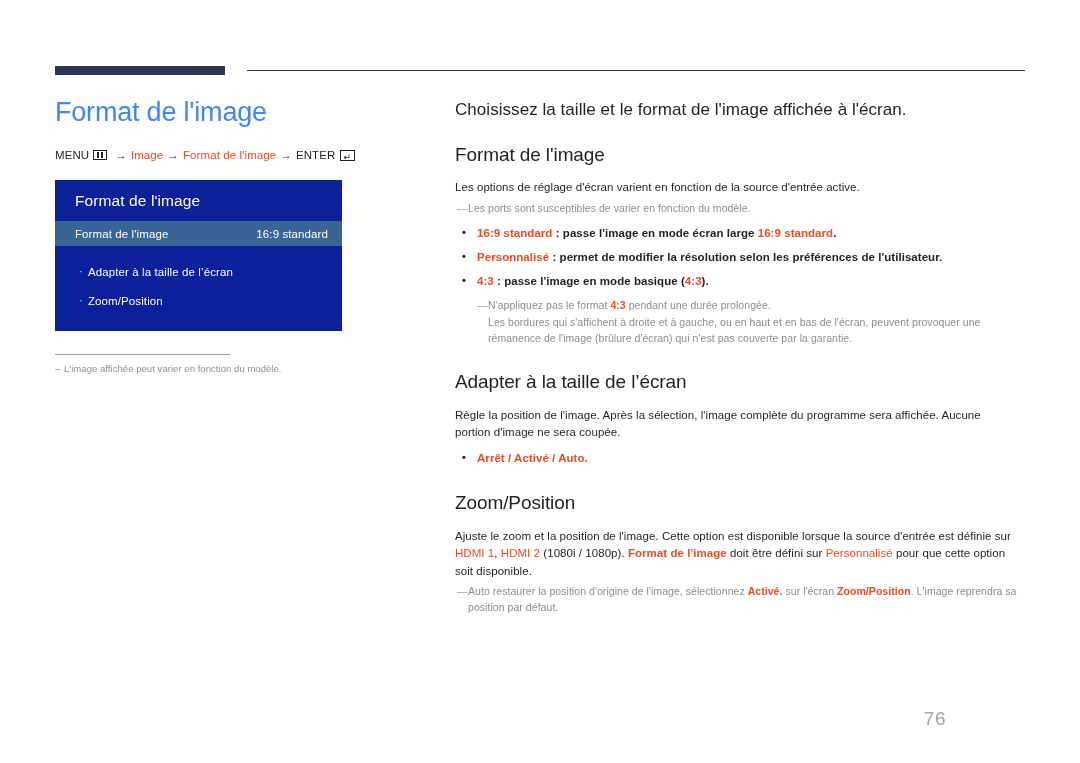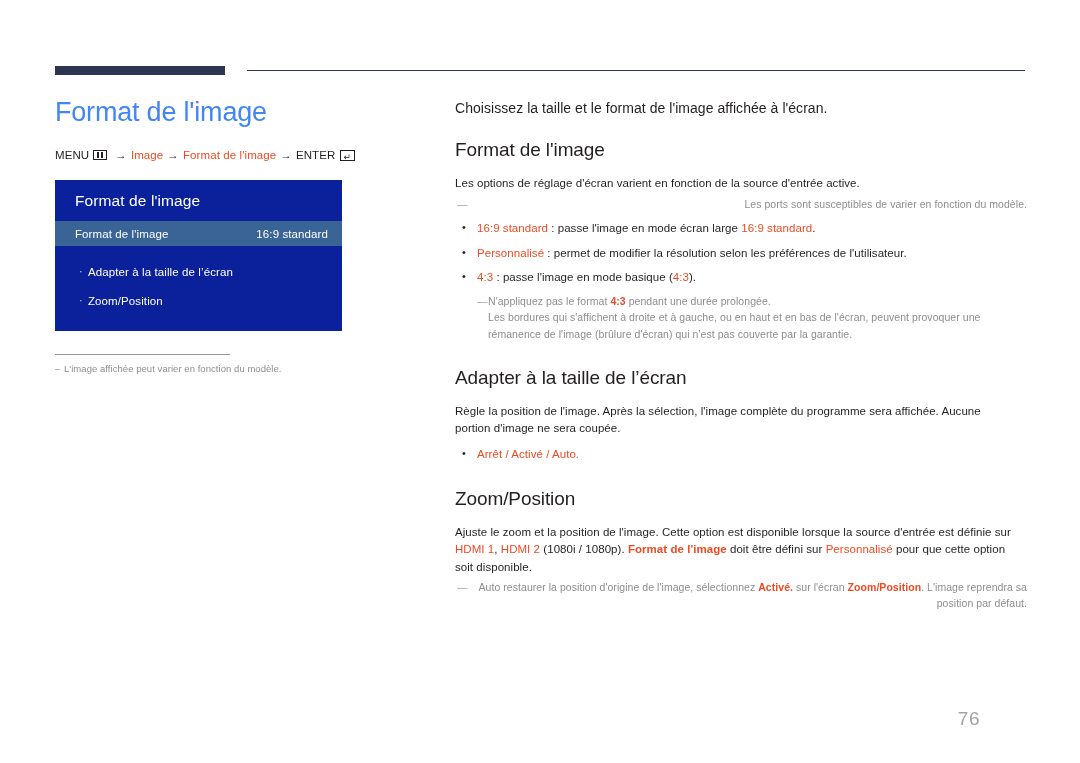--- a/index.html
+++ b/index.html
@@ -13,21 +13,20 @@
     font-family: "Liberation Sans", sans-serif;
     color: #231f20;
     -webkit-font-smoothing: antialiased;
     overflow: hidden;
   }
 
   .page {
     position: relative;
     width: 999px;
     height: 763px;
-    padding-left: 34px;
   }
 
   
   .top-rule {
     position: absolute;
     left: 55px;
     top: 66px;
     width: 970px;
     height: 10px;
   }
@@ -192,21 +191,21 @@
 
   
   .right-col {
     position: absolute;
     left: 455px;
     top: 98px;
     width: 572px;
   }
 
   .intro {
-    font-size: 14px;
+    font-size: 17px;
     color: #231f20;
     line-height: 1.45;
     letter-spacing: 0.05px;
   }
 
   h2.sec {
     font-size: 19px;
     font-weight: normal;
     color: #231f20;
     margin: 21px 0 13px 0;
@@ -229,26 +228,27 @@
     line-height: 1.5;
     letter-spacing: 0.05px;
     display: flex;
     margin: 3px 0 3px 2px;
   }
   .note .dash {
     flex: none;
     width: 11px;
     color: #a5a5a5;
   }
-  .note .ntext { flex: 1; text-align: right; }
+  .note .ntext { flex: 1; }
 
   .bullets {
     margin: 8px 0 0 0;
     padding: 0;
     list-style: none;
+    font-weight: bold;
   }
   .bullets li {
     font-size: 11.5px;
     color: #231f20;
     line-height: 1.5;
     margin-bottom: 7px;
     padding-left: 22px;
     position: relative;
     letter-spacing: 0.05px;
   }

